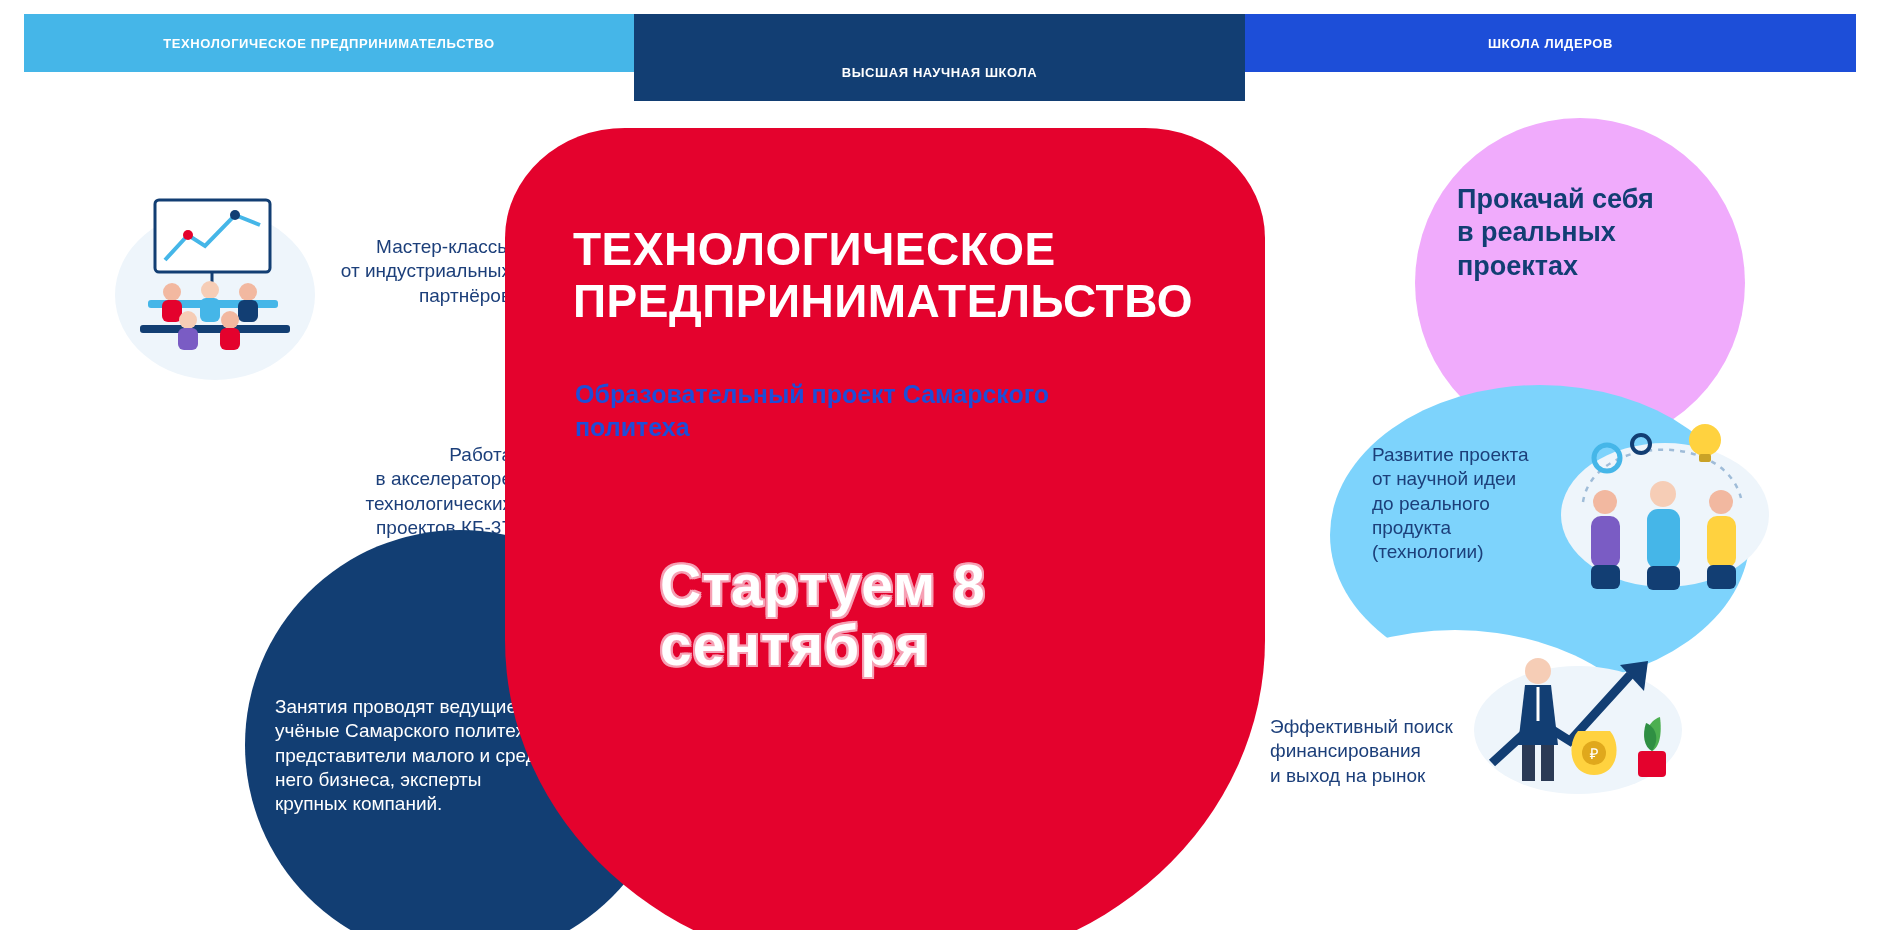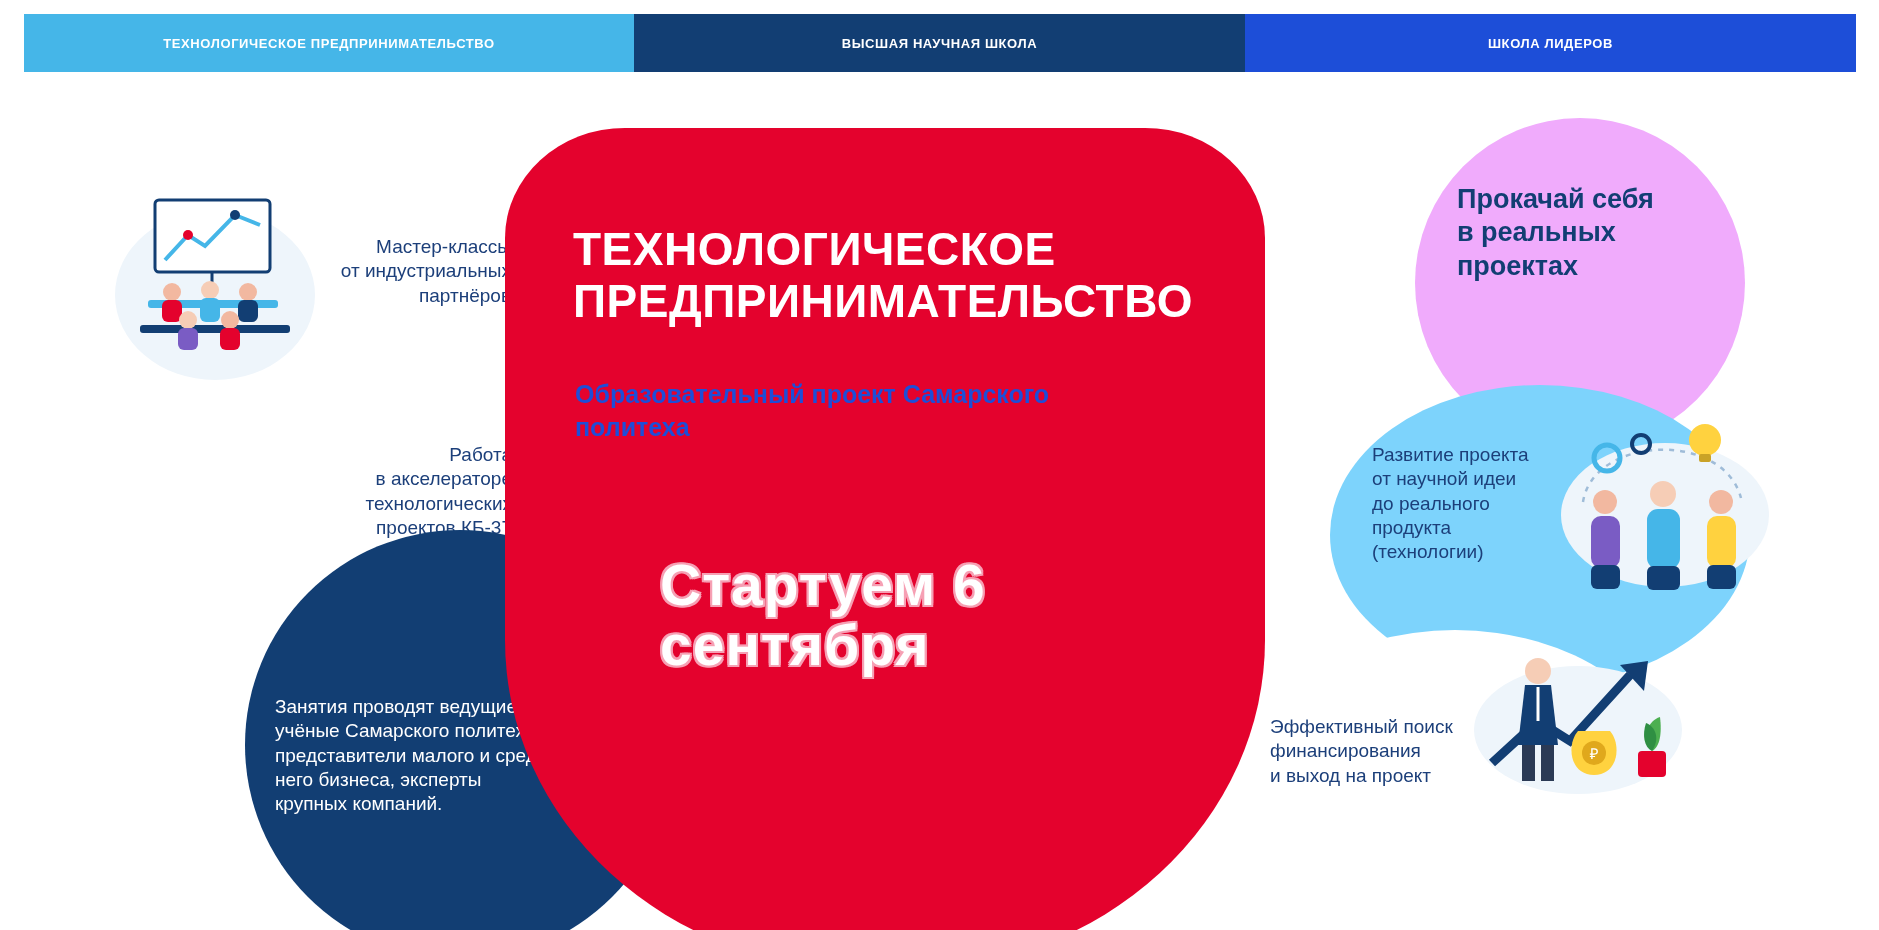--- a/index.html
+++ b/index.html
@@ -33,21 +33,21 @@
     color: #ffffff;
     font-size: 13px;
     font-weight: bold;
     letter-spacing: 0.6px;
     text-transform: uppercase;
     height: 100%;
     cursor: pointer;
     user-select: none;
   }
   .tab-1 { width: 610px; background: #45b6e8; }
-  .tab-2 { width: 611px; background: #123e73; }
+  .tab-2 { width: 611px; background: #123e73; margin-top: 29px; }
   .tab-3 { width: 611px; background: #1d4ed8; text-align: right; }
 
   
   .stage {
     position: absolute;
     left: 0;
     top: 90px;
     width: 1879px;
     height: 840px;
     overflow: hidden;
@@ -244,31 +244,31 @@
     <div class="bubble-text">Развитие проекта
 от научной идеи
 до реального
 продукта
 (технологии)</div>
   </div>
 
   <div class="bubble b-fin">
     <div class="bubble-text">Эффективный поиск
 финансирования
-и выход на проект</div>
+и выход на рынок</div>
   </div>
 
   <div class="red-blob"></div>
   <div class="red-blob-2"></div>
 
   <div class="poster-title">ТЕХНОЛОГИЧЕСКОЕ ПРЕДПРИНИМАТЕЛЬСТВО</div>
   <div class="poster-sub">Образовательный проект
 Самарского политеха</div>
   <div class="poster-start">Стартуем
-6 сентября</div>
+8 сентября</div>
 
   <svg class="illus" style="left:110px; top:90px;" width="210" height="200" viewBox="0 0 210 200">
     <ellipse cx="105" cy="115" rx="100" ry="85" fill="#eef5fb"></ellipse>
     <rect x="45" y="20" width="115" height="72" rx="4" fill="#ffffff" stroke="#123e73" stroke-width="3"></rect>
     <polyline points="55,80 78,55 95,66 125,35 150,45" fill="none" stroke="#45b6e8" stroke-width="4"></polyline>
     <circle cx="78" cy="55" r="5" fill="#e4022d"></circle>
     <circle cx="125" cy="35" r="5" fill="#123e73"></circle>
     <line x1="102" y1="92" x2="102" y2="110" stroke="#123e73" stroke-width="3"></line>
 
     <rect x="38" y="120" width="130" height="8" rx="3" fill="#45b6e8"></rect>

